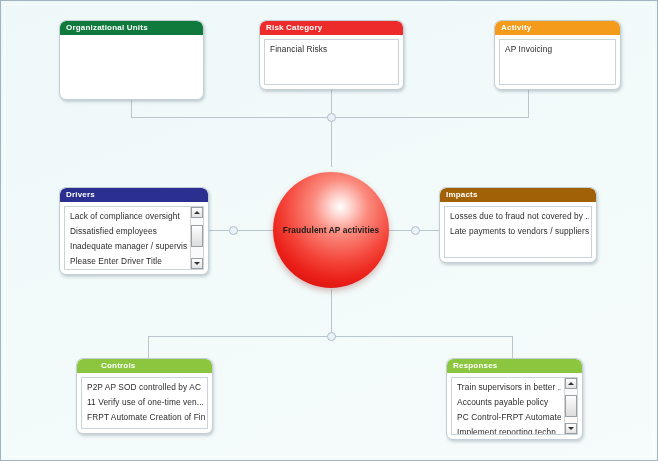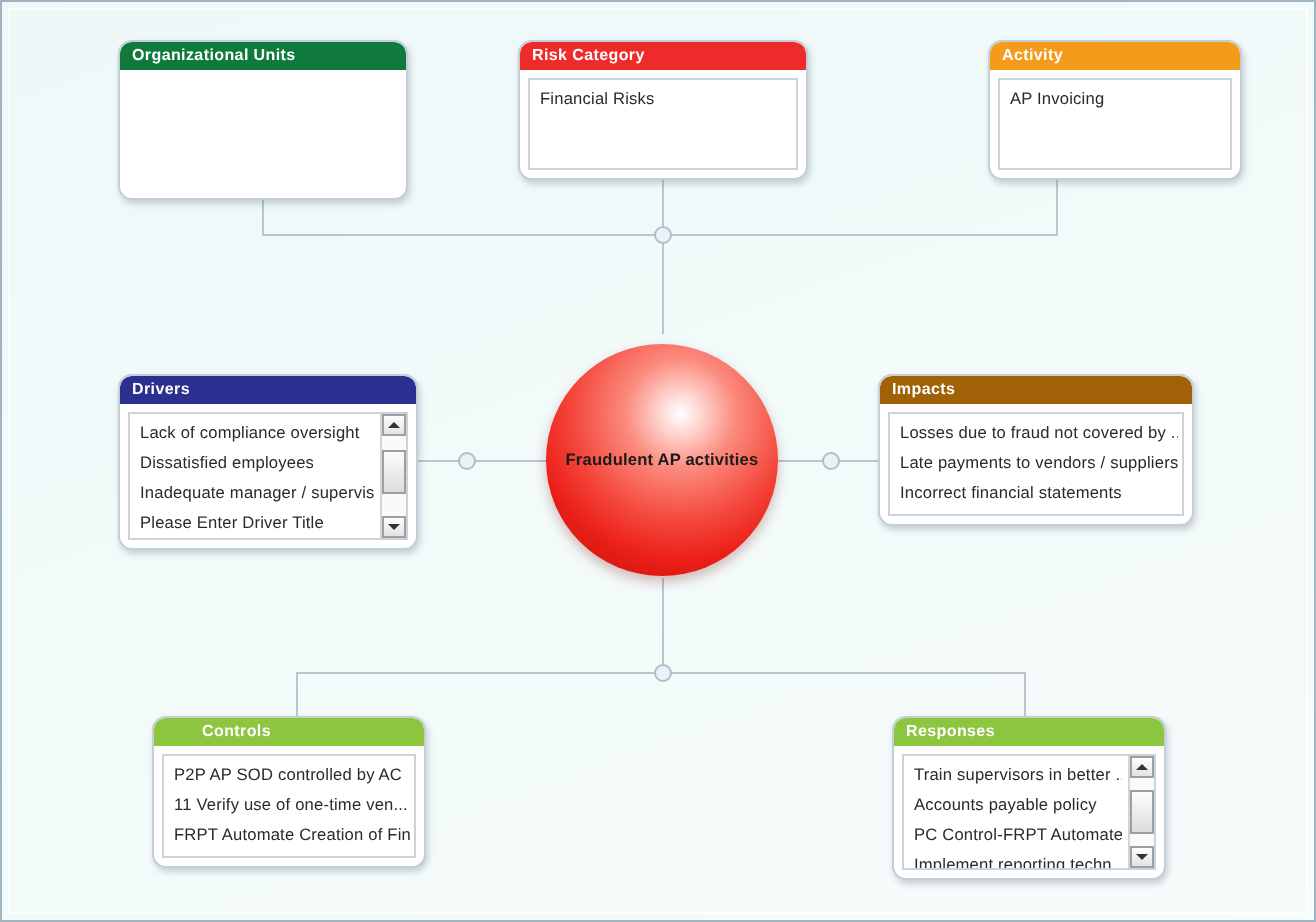--- a/index.html
+++ b/index.html
@@ -265,21 +265,20 @@
       </div>
     </div>
   </div>
 
   <div class="panel" style="left:438px; top:186px; width:158px; height:76px;">
     <div class="panel-header" style="background:#a16207;">Impacts</div>
     <div class="panel-body">
       <div class="list">
         <div class="list-item">Losses due to fraud not covered by ...</div>
         <div class="list-item">Late payments to vendors / suppliers</div>
-        <div class="list-item">Incorrect financial statements</div>
       </div>
     </div>
   </div>
 
   <div class="panel" style="left:75px; top:357px; width:137px; height:76px;">
     <div class="panel-header" style="background:#8cc63e;padding-left:24px;">Controls</div>
     <div class="panel-body">
       <div class="list">
         <div class="list-item">P2P AP SOD controlled by AC</div>
         <div class="list-item">11 Verify use of one-time ven...</div>

